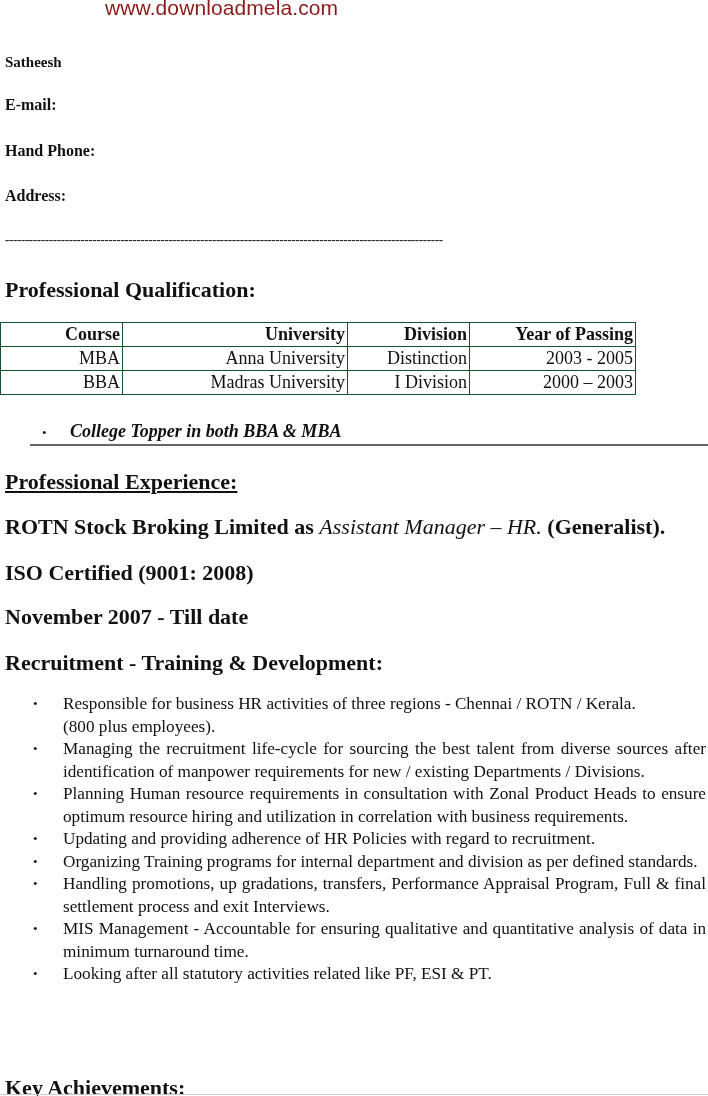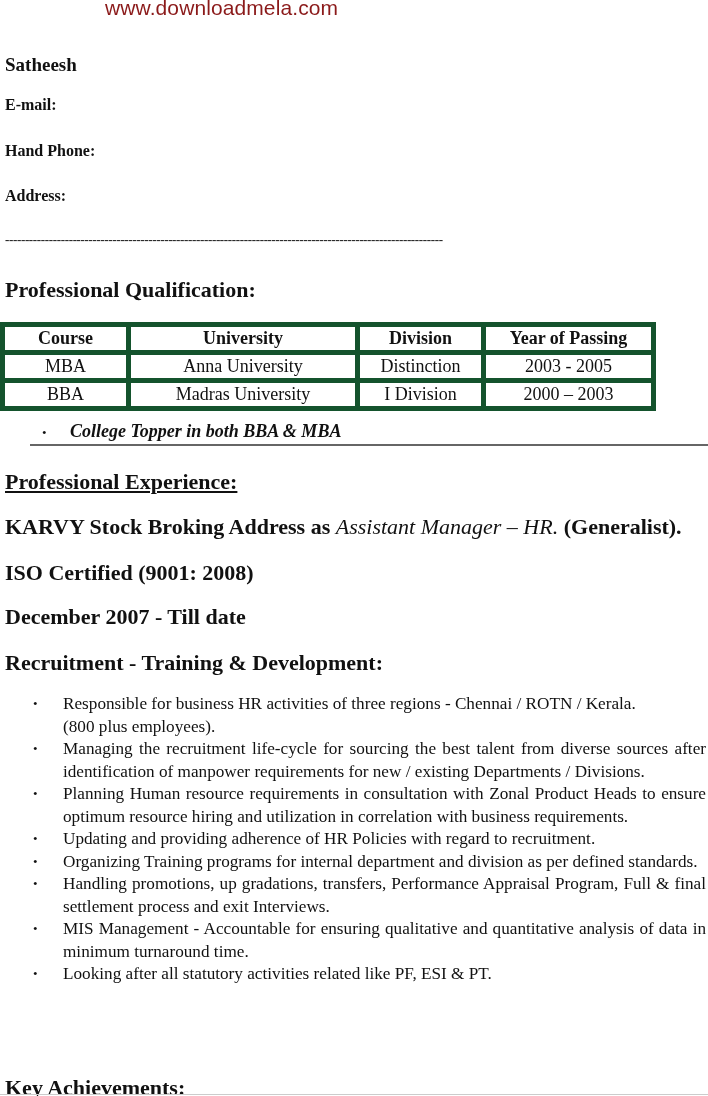--- a/index.html
+++ b/index.html
@@ -5,31 +5,31 @@
   html, body { margin: 0; padding: 0; background: #ffffff; }
   body {
     width: 708px; height: 1096px; overflow: hidden; position: relative;
     font-family: "Liberation Serif", "DejaVu Serif", serif; color: #111;
   }
   .abs { position: absolute; white-space: nowrap; }
   .watermark {
     left: 105px; top: -4px; font-family: "Liberation Sans", "DejaVu Sans", sans-serif;
     font-size: 21px; color: #8b1a1a; letter-spacing: 0.1px;
   }
-  .name { left: 5px; top: 54px; font-size: 19px; font-weight: bold; }
+  .name { left: 5px; top: 54px; font-size: 15px; font-weight: bold; }
   .label { left: 5px; font-size: 16px; font-weight: bold; }
   .dashes { left: 5px; top: 232px; font-size: 13px; letter-spacing: -0.35px; color:#222; font-weight: bold; }
   .heading { left: 5px; font-size: 22px; font-weight: bold; }
   .underline { text-decoration: underline; text-align: right; }
   table.qual {
     position: absolute; left: 0px; top: 322px; border-collapse: collapse;
     font-size: 18px;
   }
   table.qual td, table.qual th {
-    border: 5px solid #14532d; padding: 0 2px; height: 23px; text-align: center;
+    border: 1px solid #14532d; padding: 0 2px; height: 23px; text-align: right;
     font-weight: normal; line-height: 23px;
   }
   table.qual th { font-weight: bold; }
   .c1 { width: 117px; } .c2 { width: 220px; } .c3 { width: 117px; } .c4 { width: 161px; }
   .topper { left: 34px; top: 421px; font-size: 18px; font-style: italic; font-weight: bold; margin-left: 8px; }
   .topper .dot { display: inline-block; width: 28px; font-style: normal; font-weight: normal; font-size: 13px; }
   .rule { left: 30px; top: 444px; width: 678px; height: 0; border-top: 2px solid #666; }
   .bullets {
     position: absolute; left: 0px; top: 693px; width: 706px; margin: 0; padding: 0; list-style: none;
     font-size: 17.2px; line-height: 22.5px;
@@ -77,24 +77,24 @@
   </table>
 
 <div class="abs topper">
   <span class="dot">•</span><span>College Topper in both BBA &amp; MBA</span>
 </div>
 <div class="abs rule"></div>
 
 <div class="abs heading underline" style="top:469px">Professional Experience:</div>
 
 <div class="abs heading" style="top:514px">
-  <span>KARVY Stock Broking Address as </span><span class="italic" style="font-weight:normal">Assistant Manager – HR.</span><span> (Generalist).</span>
+  <span>ROTN Stock Broking Limited as </span><span class="italic" style="font-weight:normal">Assistant Manager – HR.</span><span> (Generalist).</span>
 </div>
 <div class="abs heading" style="top:560px">ISO Certified (9001: 2008)</div>
-<div class="abs heading" style="top:604px">December 2007 - Till date</div>
+<div class="abs heading" style="top:604px">November 2007 - Till date</div>
 <div class="abs heading" style="top:650px">Recruitment - Training &amp; Development:</div>
 
 <ul class="bullets">
   <li style="text-align:left;width:590px"><span class="dot">•</span><span>Responsible for business HR activities of three regions - Chennai / ROTN / Kerala. (800 plus employees).</span></li>
   <li><span class="dot">•</span><span>Managing the recruitment life-cycle for sourcing the best talent from diverse sources after identification of manpower requirements for new / existing Departments / Divisions.</span></li>
   <li><span class="dot">•</span><span>Planning Human resource requirements in consultation with Zonal Product Heads to ensure optimum resource hiring and utilization in correlation with business requirements.</span></li>
   <li><span class="dot">•</span><span>Updating and providing adherence of HR Policies with regard to recruitment.</span></li>
   <li><span class="dot">•</span><span>Organizing Training programs for internal department and division as per defined standards.</span></li>
   <li><span class="dot">•</span><span>Handling promotions, up gradations, transfers, Performance Appraisal Program, Full &amp; final settlement process and exit Interviews.</span></li>
   <li><span class="dot">•</span><span>MIS Management - Accountable for ensuring qualitative and quantitative analysis of data in minimum turnaround time.</span></li>

